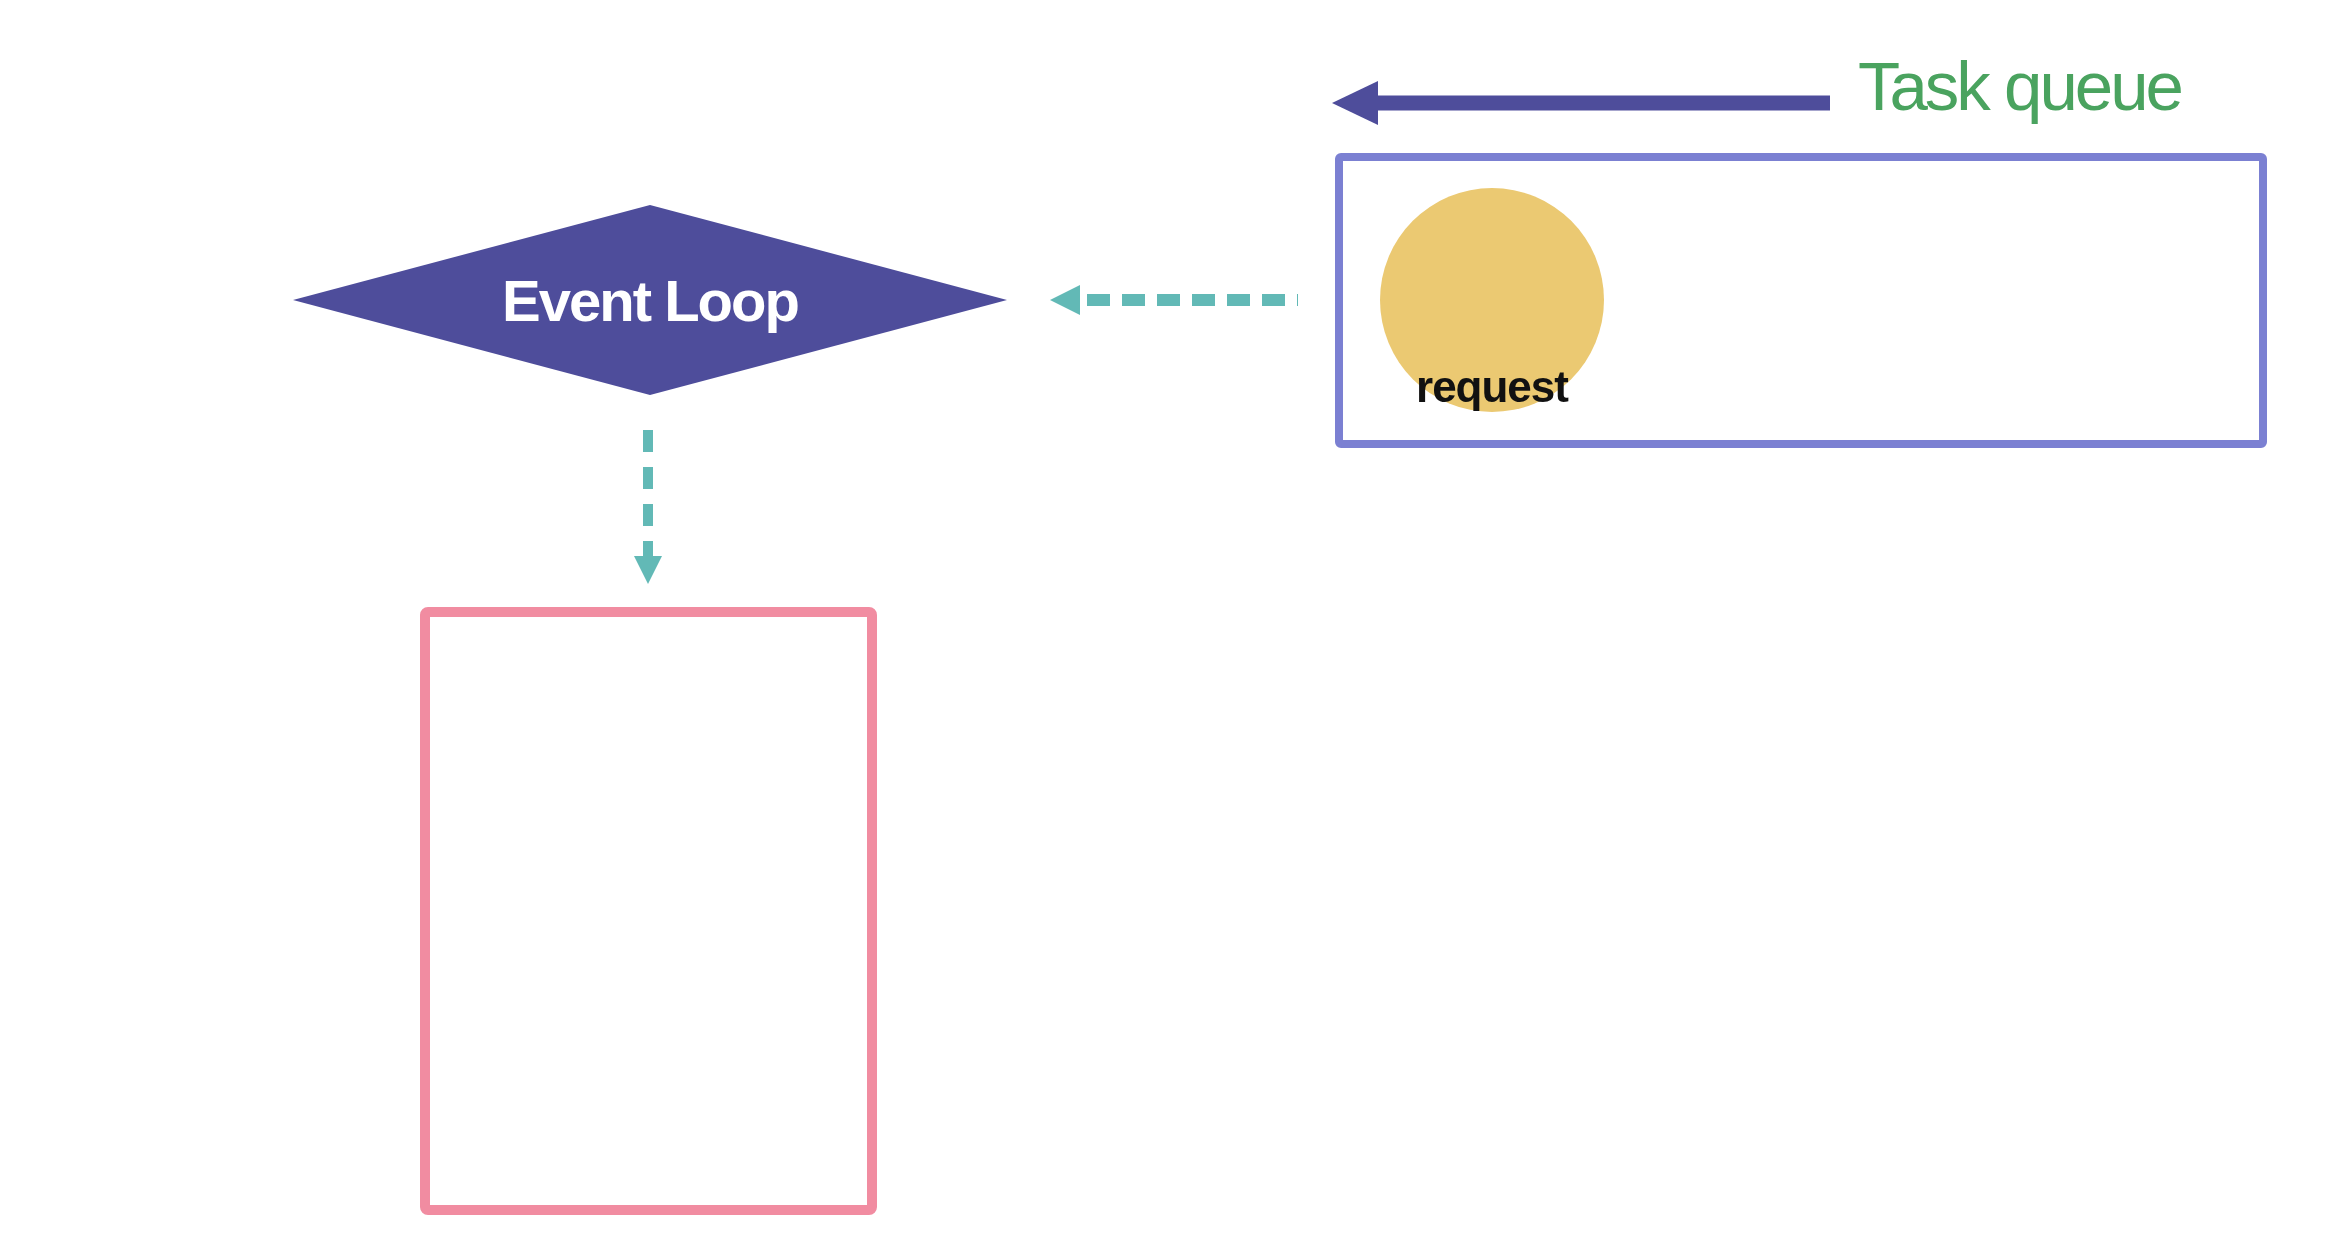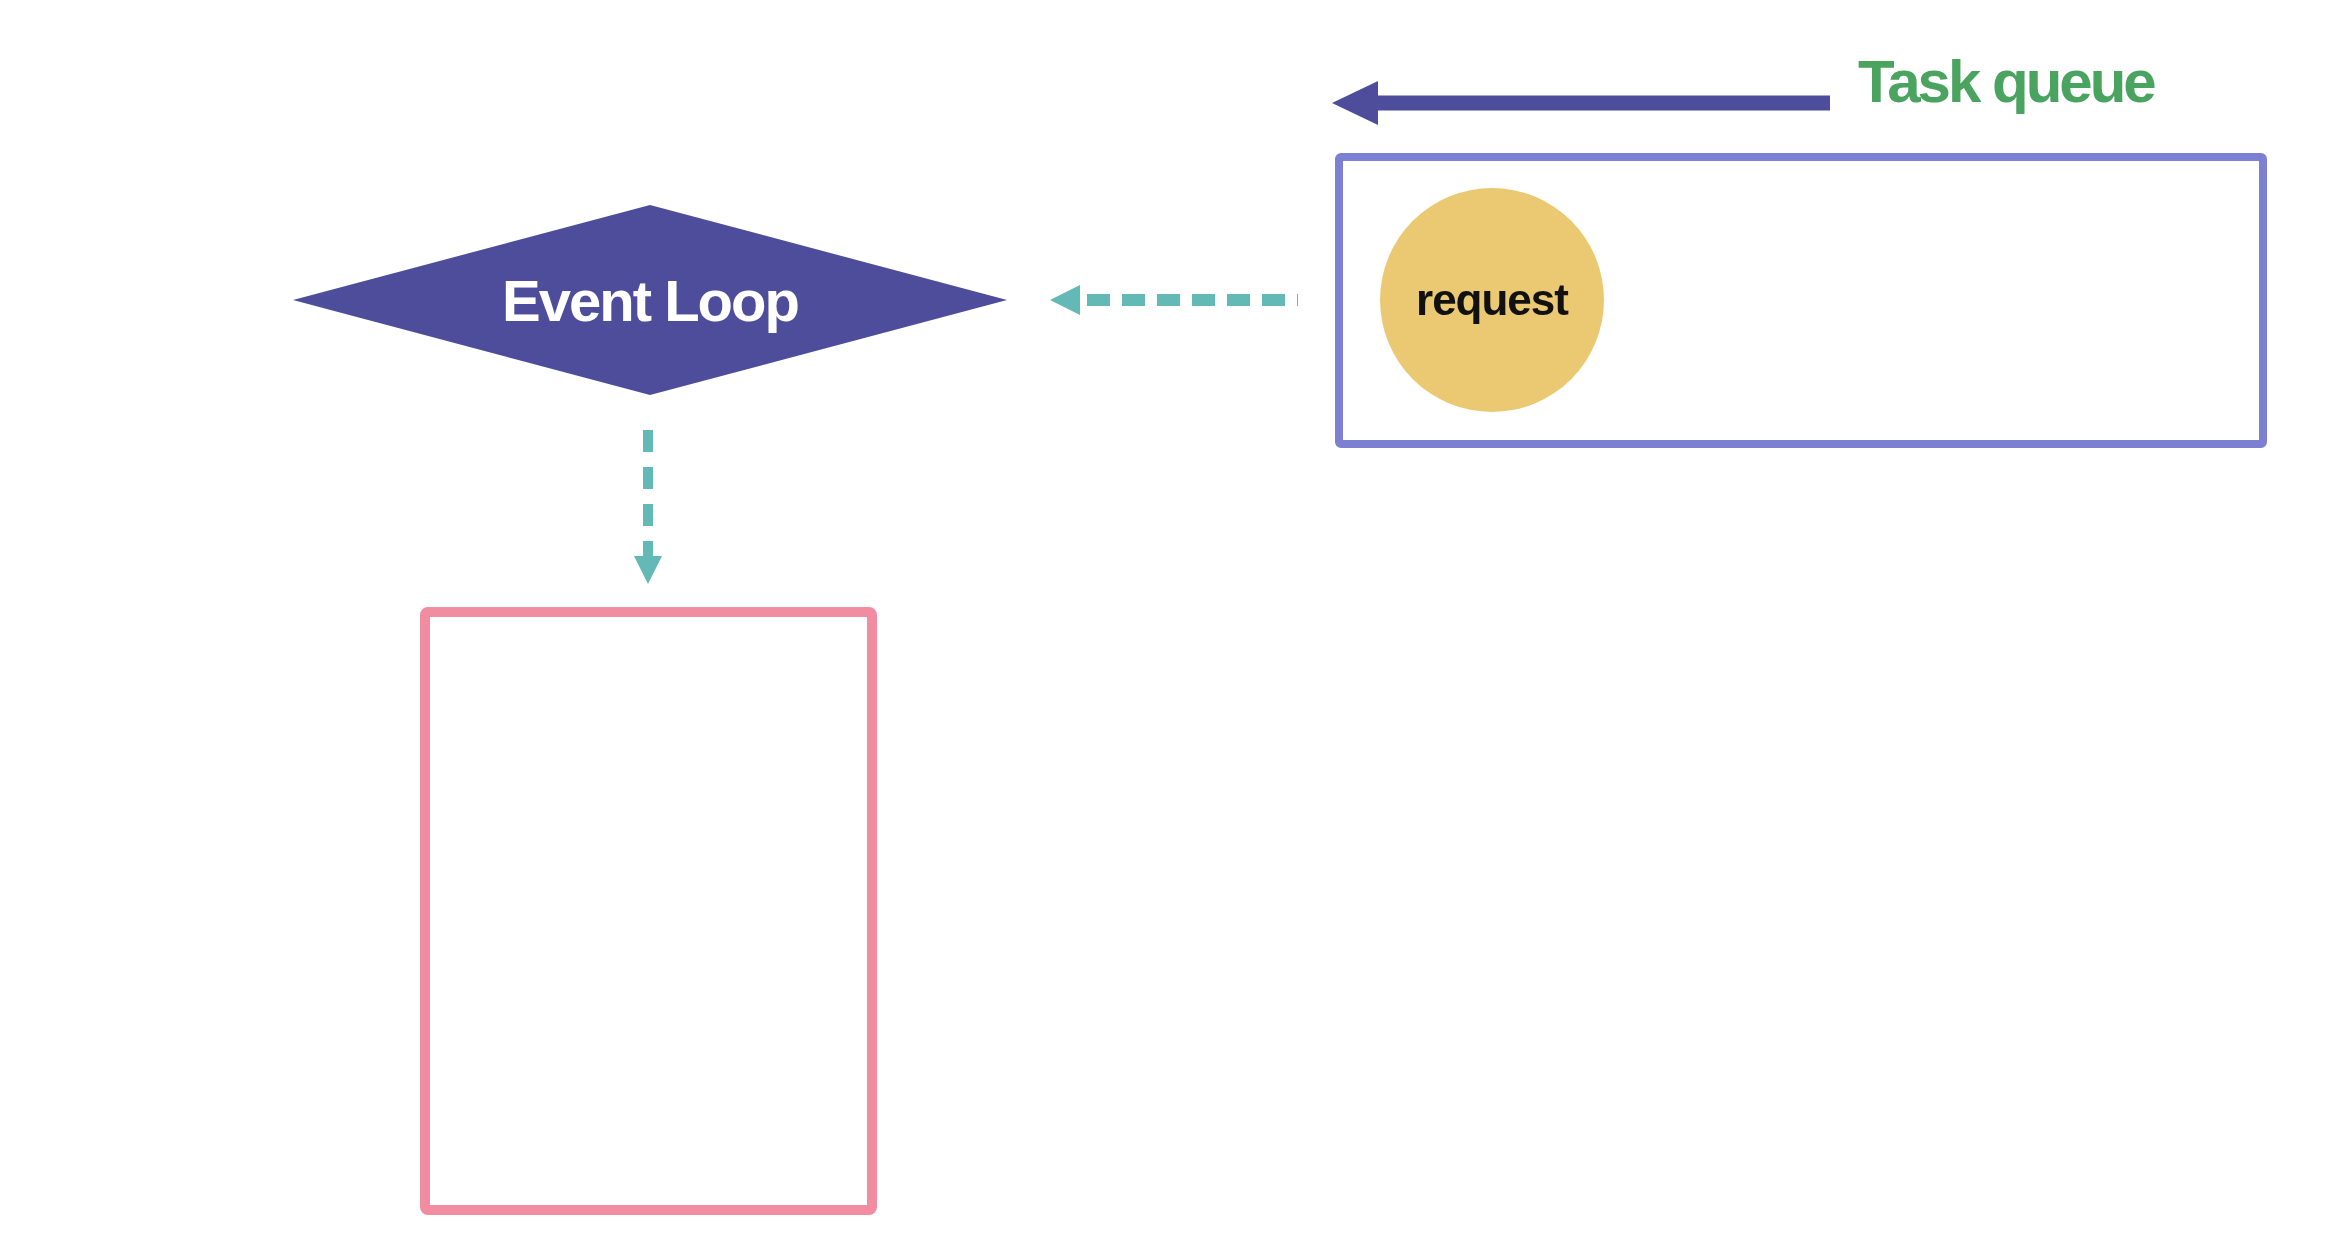--- a/index.html
+++ b/index.html
@@ -28,22 +28,22 @@
     width:2352px;height:1256px;
     pointer-events:none;
   }
   .solid-arrow-stroke{stroke:var(--indigo);stroke-width:15;}
   .solid-arrow-fill{fill:var(--indigo);}
   .dashed-h{stroke:var(--teal);stroke-width:12;stroke-dasharray:23 12;}
   .dashed-v{stroke:var(--teal);stroke-width:10;stroke-dasharray:22 15;}
   .teal-fill{fill:var(--teal);}
   .big-label{
     position:absolute;
-    font-size:60px;
-    font-weight:bold;
+    font-size:69px;
+    font-weight:normal;
     letter-spacing:-3px;
     line-height:1;
     white-space:nowrap;
   }
   .task-queue-label{ left:1858px; top:52px; color:var(--green); }
   .call-stack-label{ left:66px; top:630px; color:var(--lavender); }
   .task-queue-box{
     position:absolute;
     left:1335px; top:153px;
     width:932px; height:295px;
@@ -52,21 +52,21 @@
     border-radius:6px;
     background:var(--white);
   }
   .request-circle{
     position:absolute;
     left:1380px; top:188px;
     width:224px; height:224px;
     border-radius:50%;
     background:var(--yellow);
     display:flex;
-    align-items:center;
+    align-items:flex-end;
     justify-content:center;
   }
   .request-label{
     color:var(--text-dark);
     font-size:44px;
     font-weight:bold;
     letter-spacing:-1px;
   }
   .event-loop-diamond{
     position:absolute;

